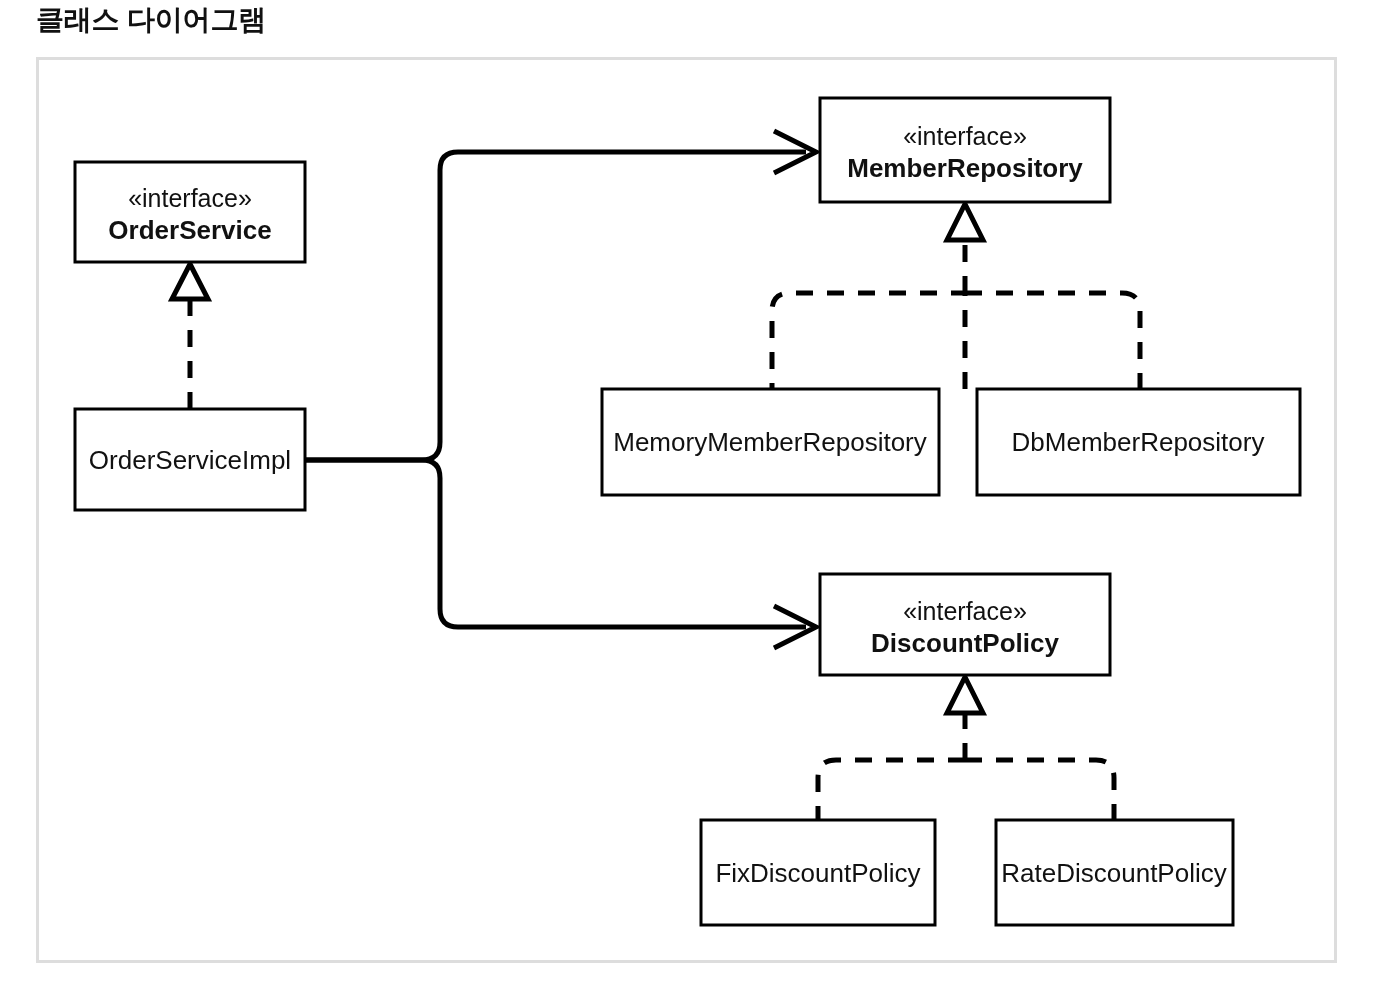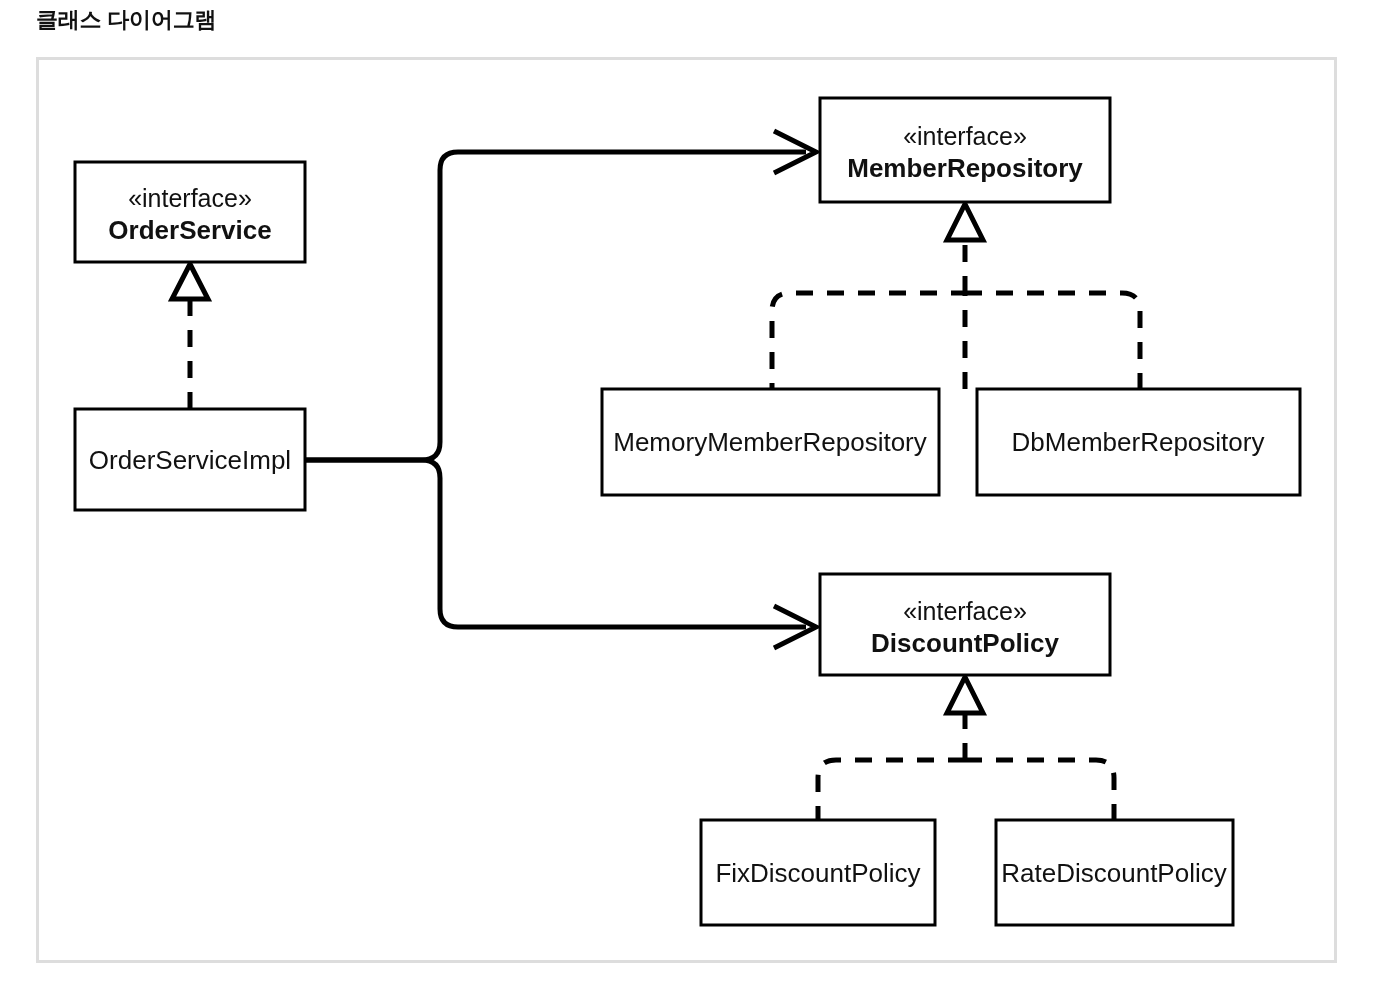--- a/index.html
+++ b/index.html
@@ -16,21 +16,21 @@
   #page {
     position: relative;
     width: 1390px;
     height: 1004px;
     overflow: hidden;
   }
   #diagram-title {
     position: absolute;
     left: 36px;
     top: 5px;
-    font-size: 22px;
+    font-size: 28px;
     font-weight: bold;
     color: #111111;
     letter-spacing: -0.2px;
     line-height: 30px;
     white-space: nowrap;
   }
   #diagram-frame {
     position: absolute;
     left: 36px;
     top: 57px;

